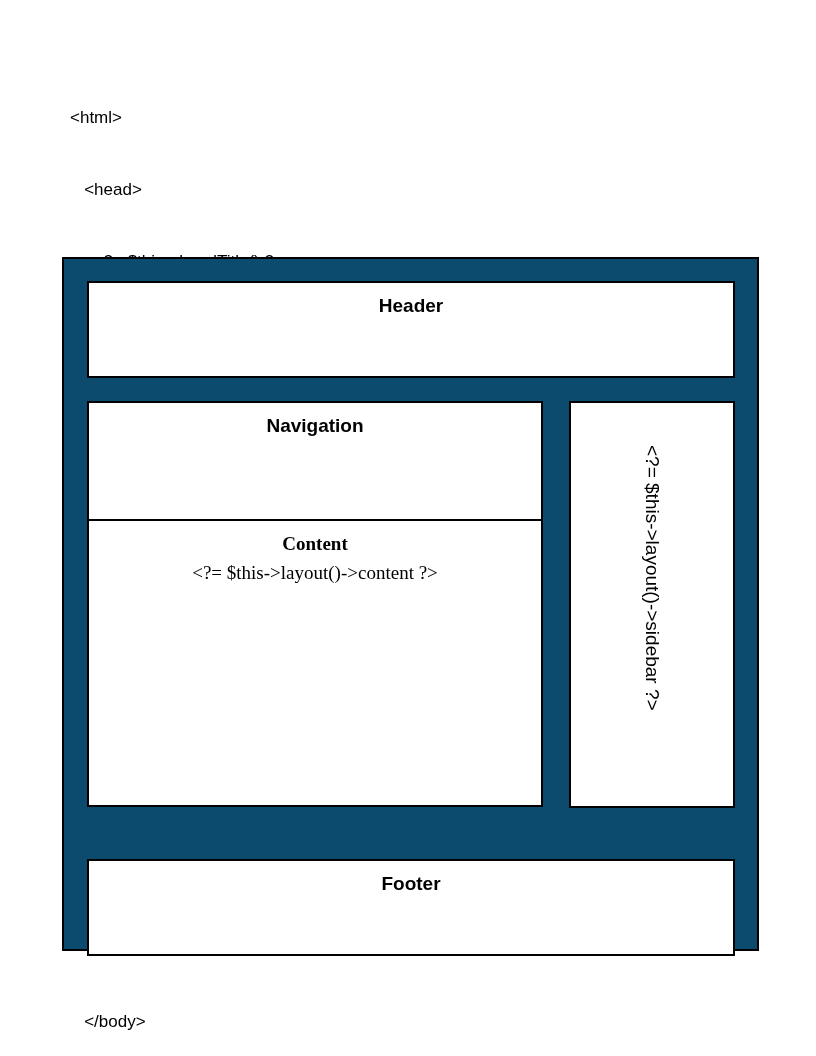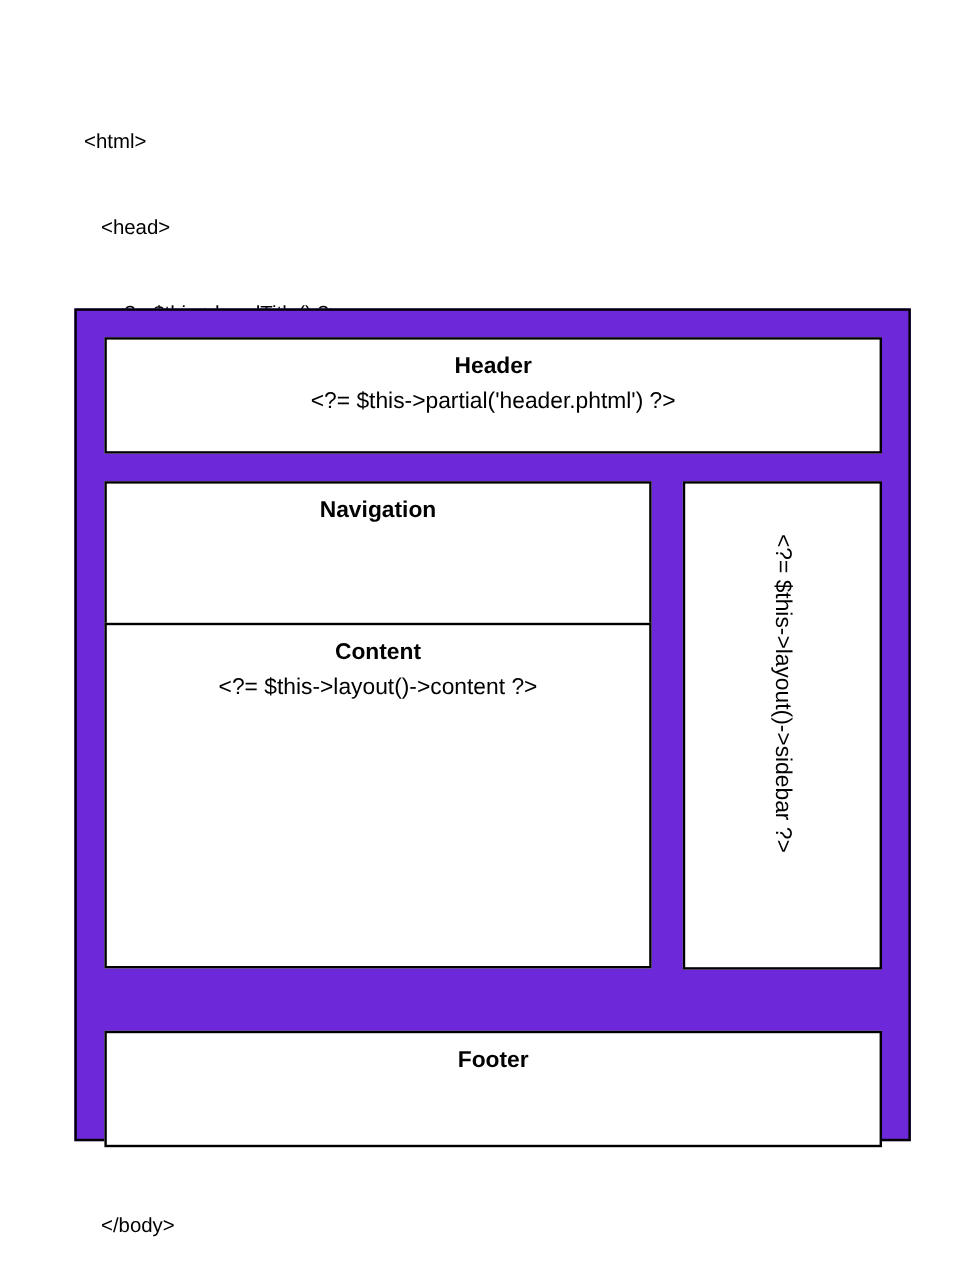--- a/index.html
+++ b/index.html
@@ -31,21 +31,21 @@
 
   
   .outer-box {
     position: absolute;
     left: 62px;
     top: 257px;
     width: 697px;
     height: 694px;
     border: 2px solid #000000;
     box-sizing: border-box;
-    background: #6d28d9;
+    background: #0c4a6e;
   }
 
   
   .region {
     position: absolute;
     border: 2px solid #000000;
     box-sizing: border-box;
     background: #ffffff;
   }
   .region-title {
@@ -60,21 +60,21 @@
     font-size: 19px;
     font-weight: normal;
     margin-top: 6px;
     line-height: 24px;
     white-space: pre;
   }
 
   
   #region-header  { left: 23px;  top: 22px;  width: 648px; height: 97px;  }
   #region-nav     { left: 23px;  top: 142px; width: 456px; height: 122px;  }
-  #region-content { left: 23px;  top: 260px; width: 456px; height: 288px; }
+  #region-content { left: 23px;  top: 260px; width: 456px; height: 288px; font-family: Liberation Serif, serif; }
   #region-sidebar { left: 505px; top: 142px; width: 166px; height: 407px; }
   #region-footer  { left: 23px;  top: 572px; width: 648px; height: 97px; margin-top: 28px;  }
 
   
   .sidebar-code-wrap {
     position: absolute;
     left: 0;
     right: 0;
     top: 42px;
     bottom: 6px;
@@ -102,21 +102,20 @@
   <div class="code-line">     &lt;?= $this-&gt;headScript() ?&gt;</div>
   <div class="code-line">     &lt;?= $this-&gt;headStylesheet() ?&gt;</div>
   <div class="code-line">   &lt;/head&gt;</div>
   <div class="code-line">   &lt;body&gt;</div>
 </div>
 
 <div class="outer-box">
 
   <div class="region" id="region-header">
     <div class="region-title">Header</div>
-    <div class="region-code">&lt;?= $this-&gt;partial('header.phtml') ?&gt;</div>
   </div>
 
   <div class="region" id="region-nav">
     <div class="region-title">Navigation</div>
   </div>
 
   <div class="region" id="region-content">
     <div class="region-title">Content</div>
     <div class="region-code">&lt;?= $this-&gt;layout()-&gt;content ?&gt;</div>
   </div>

